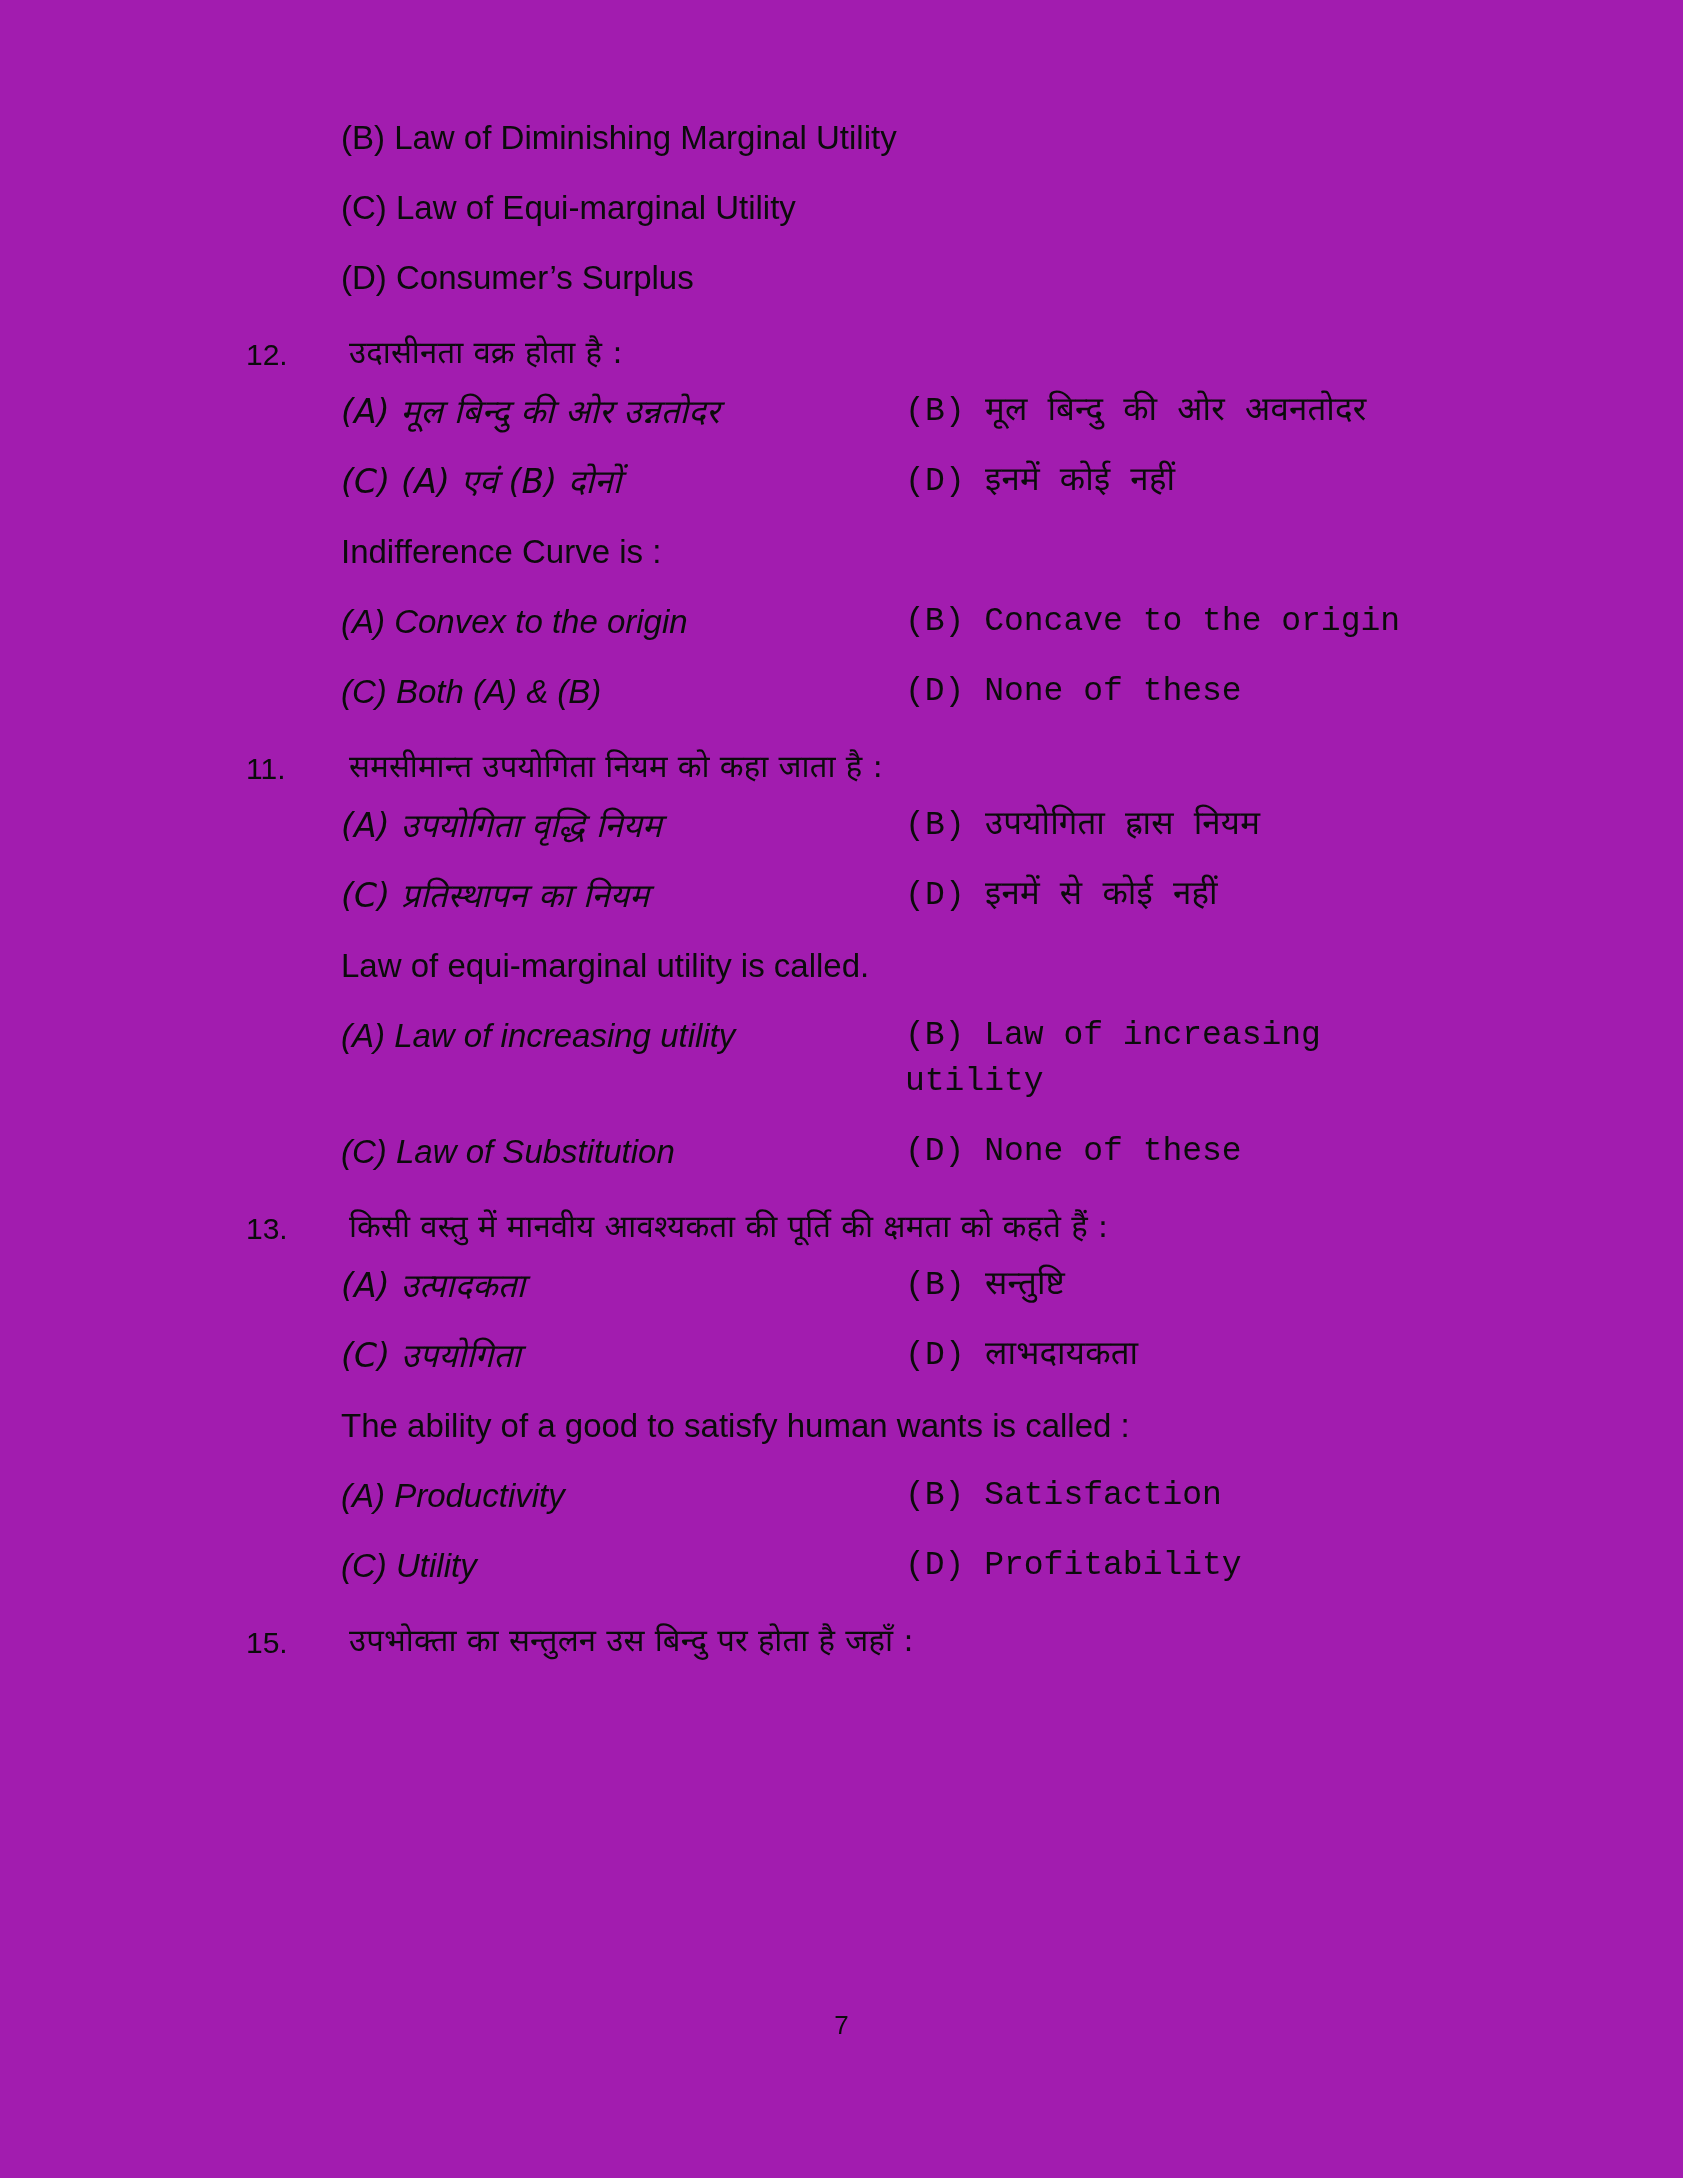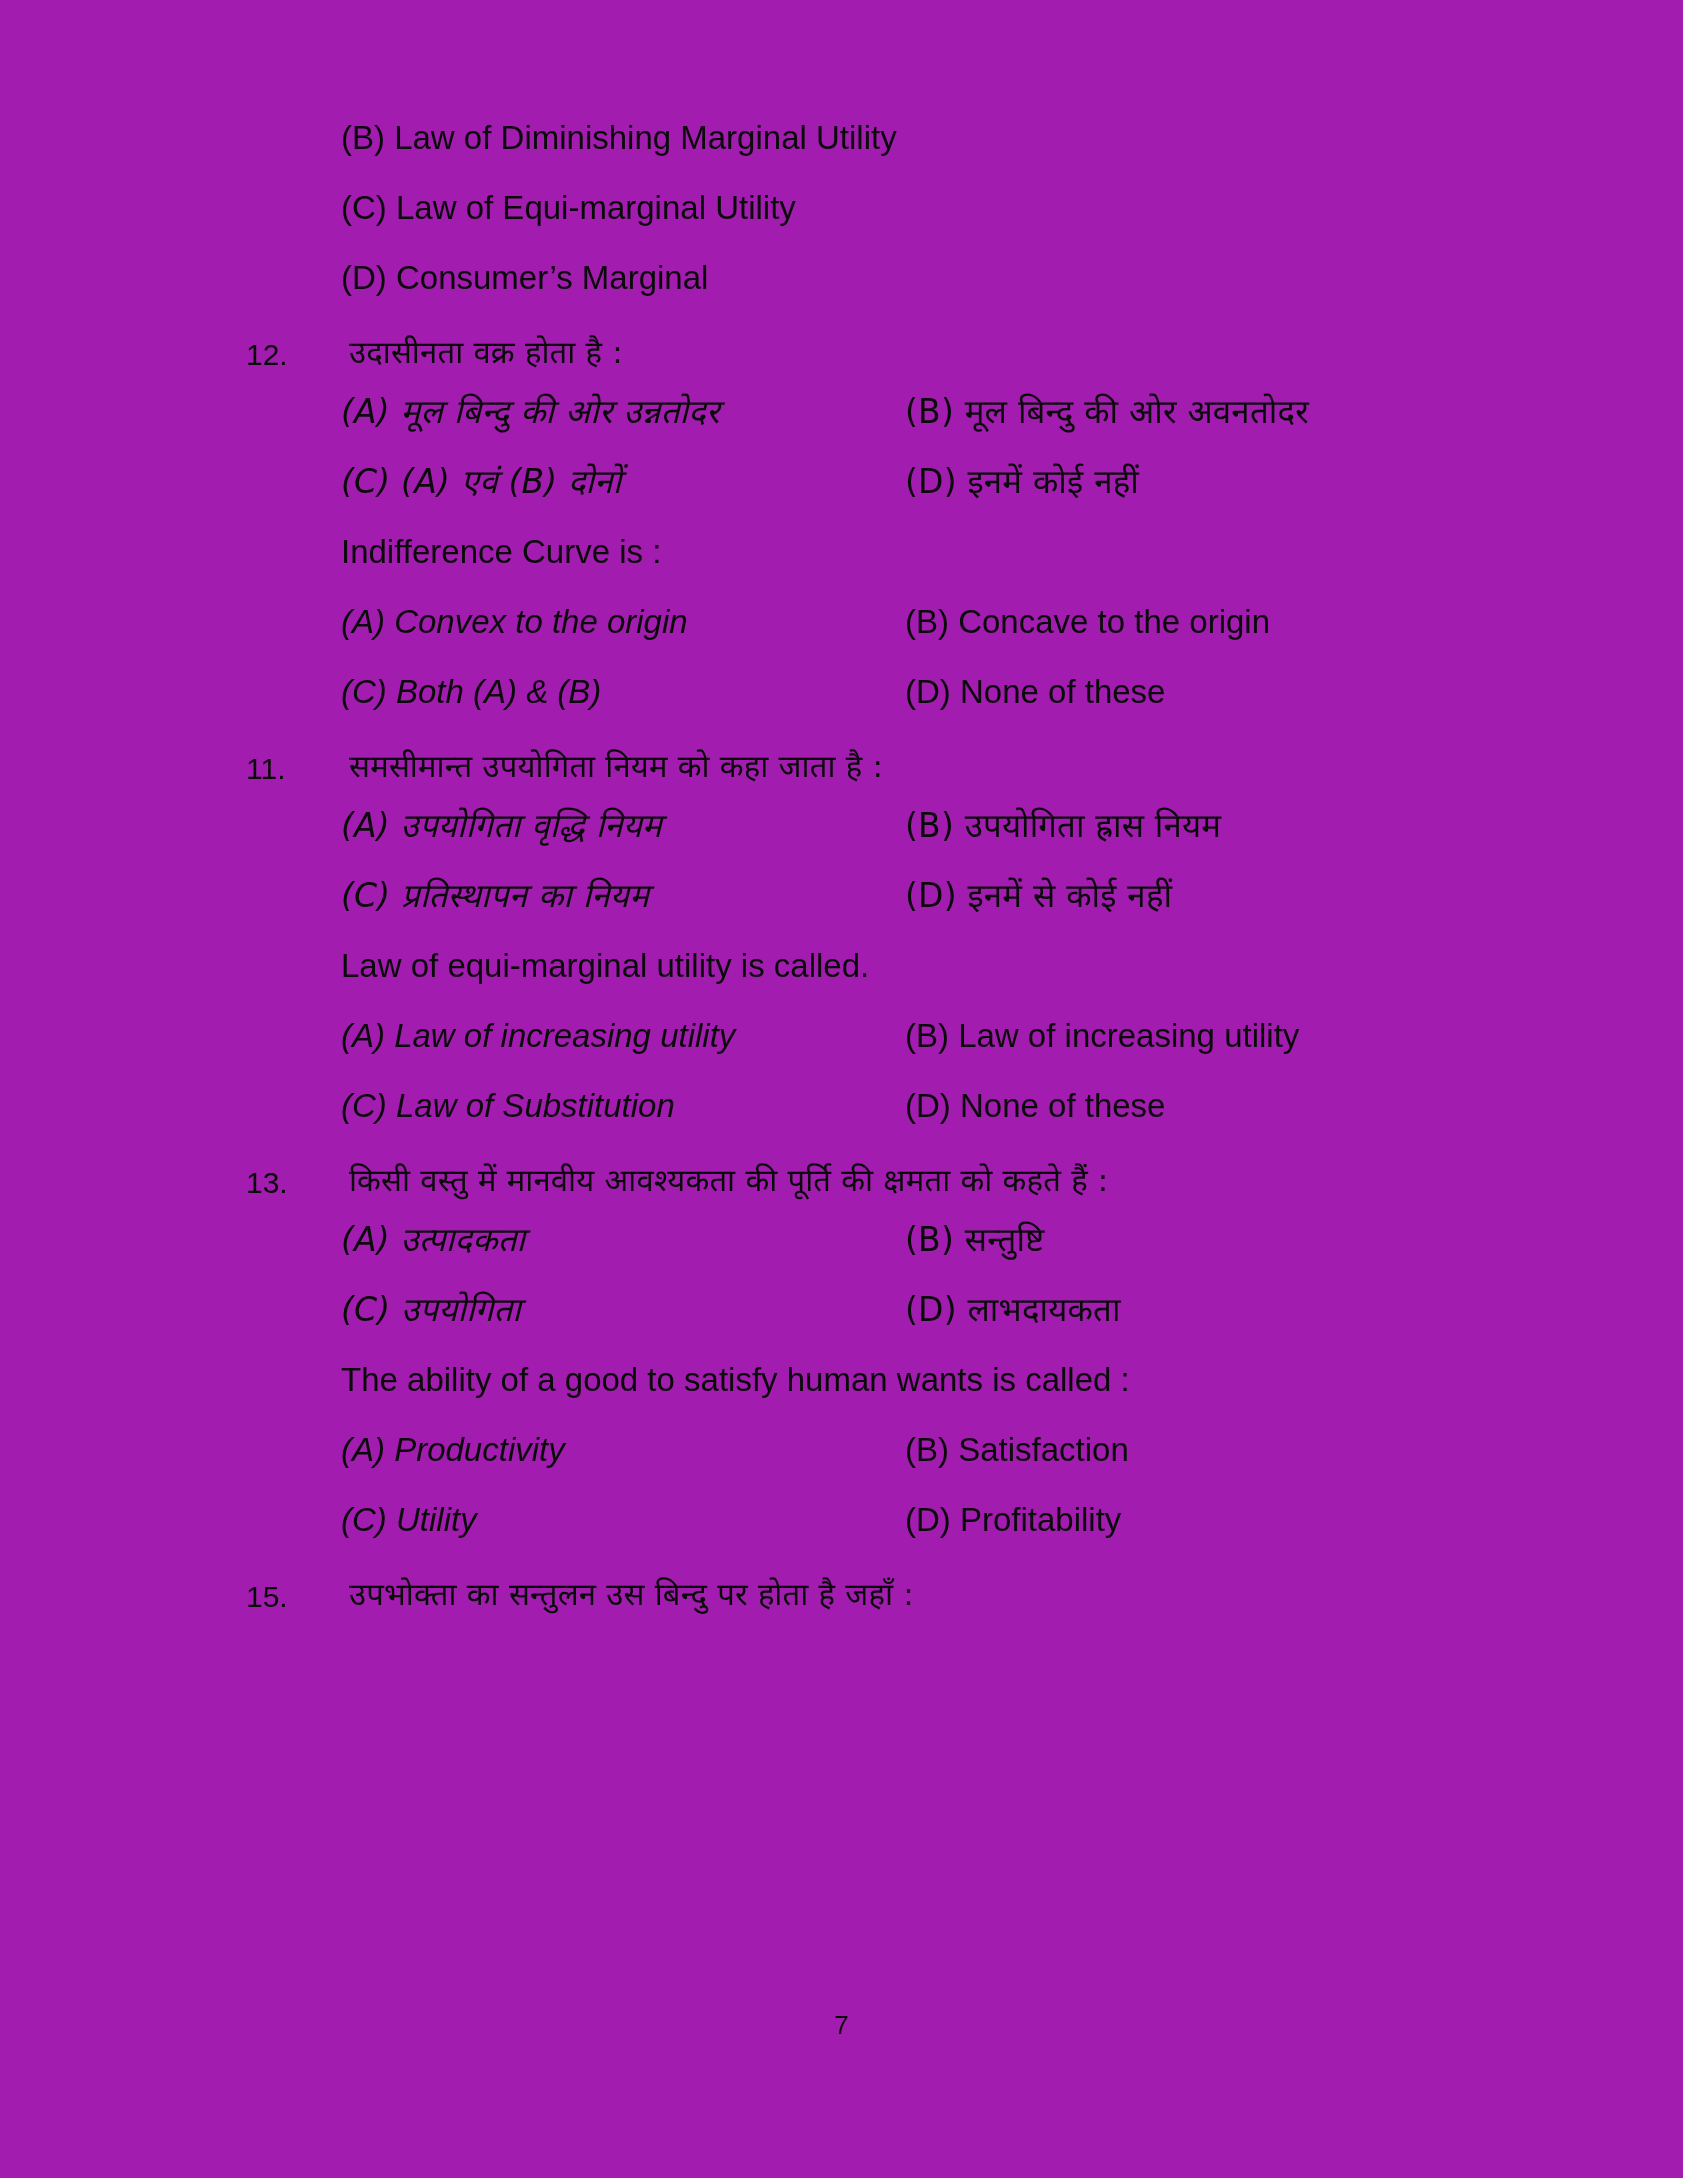--- a/index.html
+++ b/index.html
@@ -72,21 +72,21 @@
 
   .optrow {
     display: flex;
     padding: 12px 0 12px 0;
   }
   .opt {
     font-size: 33px;
     line-height: 46px;
   }
   .opt-a { flex: 0 0 564px; font-style: italic; }
-  .opt-b { flex: 1 1 auto; }
+  .opt-b { flex: 1 1 auto; font-family: Liberation Mono, monospace; }
 
   .spacer-sm { height: 16px; }
 
   .pagenum {
     position: absolute;
     left: 0;
     top: 2010px;
     width: 1683px;
     text-align: center;
     font-size: 26px;
@@ -95,21 +95,21 @@
 </style>
 </head>
 <body>
 
 <div class="page">
   <div class="content">
 
     <div class="indent">
       <div class="single eng">(B) Law of Diminishing Marginal Utility</div>
       <div class="single eng">(C) Law of Equi-marginal Utility</div>
-      <div class="single eng">(D) Consumer’s Marginal</div>
+      <div class="single eng">(D) Consumer’s Surplus</div>
     </div>
 
     <div class="spacer-sm"></div>
 
     <div>
       <div class="qrow">
         <div class="qnum">12.</div>
         <div class="qtext hin">उदासीनता वक्र होता है :</div>
       </div>
       <div class="indent">

